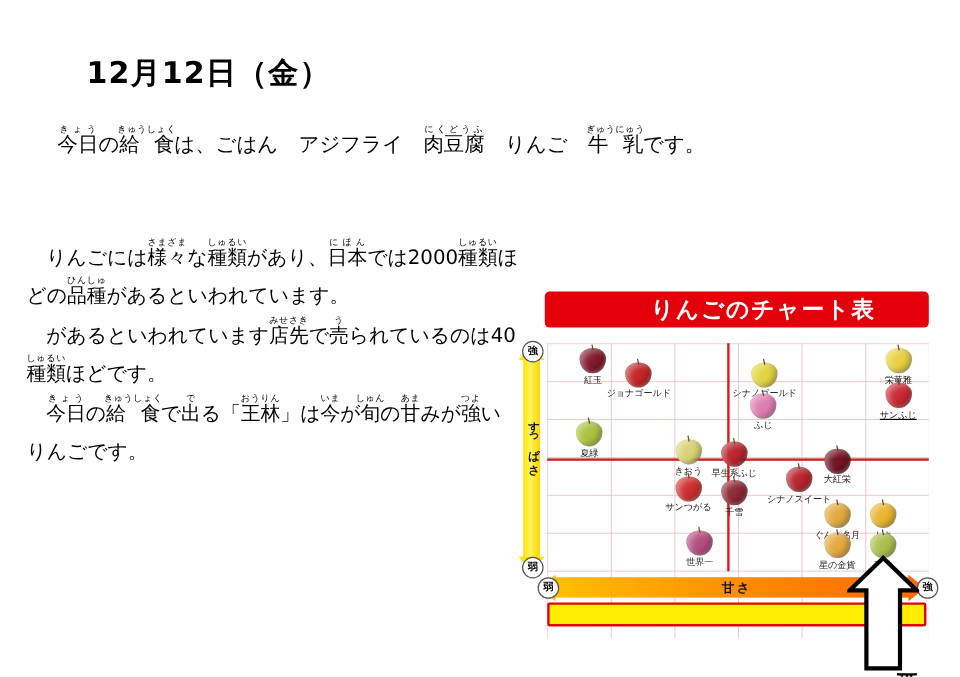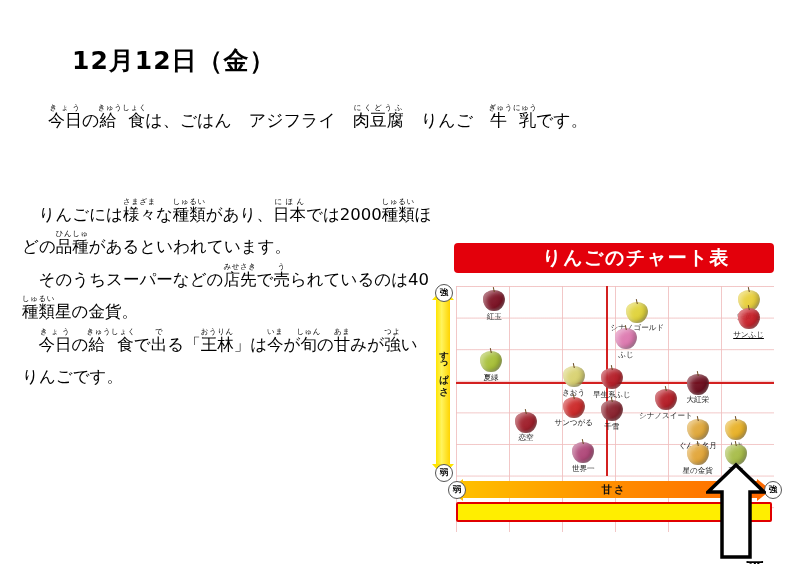--- a/index.html
+++ b/index.html
@@ -335,21 +335,21 @@
 
   <div class="menu-line">
     <ruby><span>今日</span><rt>きょう</rt></ruby><span>の</span><ruby><span>給 食</span><rt>きゅうしょく</rt></ruby><span>は、ごはん　アジフライ　</span><ruby><span>肉豆腐</span><rt>にくどうふ</rt></ruby><span>　りんご　</span><ruby><span>牛 乳</span><rt>ぎゅうにゅう</rt></ruby><span>です。</span>
   </div>
 
   <div class="para p1">
     <span class="indent"></span><span>りんごには</span><ruby><span>様々</span><rt>さまざま</rt></ruby><span>な</span><ruby><span>種類</span><rt>しゅるい</rt></ruby><span>があり、</span><ruby><span>日本</span><rt>にほん</rt></ruby><span>では2000</span><ruby><span>種類</span><rt>しゅるい</rt></ruby><span>ほどの</span><ruby><span>品種</span><rt>ひんしゅ</rt></ruby><span>があるといわれています。</span>
   </div>
 
   <div class="para p2">
-    <span class="indent"></span><span>そのうちスーパーなどの</span><ruby><span>店先</span><rt>みせさき</rt></ruby><span>で</span><ruby><span>売</span><rt>う</rt></ruby><span>られているのは40</span><ruby><span>種類</span><rt>しゅるい</rt></ruby><span>星の金貨。</span>
+    <span class="indent"></span><span>があるといわれています</span><ruby><span>店先</span><rt>みせさき</rt></ruby><span>で</span><ruby><span>売</span><rt>う</rt></ruby><span>られているのは40</span><ruby><span>種類</span><rt>しゅるい</rt></ruby><span>ほどです。</span>
   </div>
 
   <div class="para p3">
     <span class="indent"></span><ruby><span>今日</span><rt>きょう</rt></ruby><span>の</span><ruby><span>給 食</span><rt>きゅうしょく</rt></ruby><span>で</span><ruby><span>出</span><rt>で</rt></ruby><span>る「</span><ruby><span>王林</span><rt>おうりん</rt></ruby><span>」は</span><ruby><span>今</span><rt>いま</rt></ruby><span>が</span><ruby><span>旬</span><rt>しゅん</rt></ruby><span>の</span><ruby><span>甘</span><rt>あま</rt></ruby><span>みが</span><ruby><span>強</span><rt>つよ</rt></ruby><span>いりんごです。</span>
   </div>
 
   <div id="chart-panel">
 
     <div class="chart-title-bar">
       <span>りんごのチャート表</span>
@@ -362,41 +362,45 @@
       <div class="badge badge-bottom">弱</div>
     </div>
 
     <div class="plot" id="plot-area">
       <div class="cross-v"></div>
       <div class="cross-h"></div>
     <div class="apple" style="left: 38.16px; top: 4.2px;">
           <div class="fruit" style="background: radial-gradient(circle at 34% 30%, rgba(125, 20, 38, 0.933), rgb(125, 20, 38) 58%, rgba(0, 0, 0, 0.35) 100%);"></div>
           <div class="nm">紅玉</div>
         </div>
+        <div class="apple" style="left: 76.32px; top: 15.6px;">
+          <div class="fruit" style="background: radial-gradient(circle at 34% 30%, rgba(192, 32, 32, 0.933), rgb(192, 32, 32) 58%, rgba(0, 0, 0, 0.35) 100%);"></div>
+          <div class="nm">ジョナゴールド</div>
+        </div>
         <div class="apple" style="left: 34.98px; top: 65px;">
           <div class="fruit" style="background: radial-gradient(circle at 34% 30%, rgba(168, 192, 58, 0.933), rgb(168, 192, 58) 58%, rgba(0, 0, 0, 0.35) 100%);"></div>
           <div class="nm">夏緑</div>
         </div>
         <div class="apple" style="left: 117.66px; top: 80.2px; text-align: center;">
           <div class="fruit" style="background: radial-gradient(circle at 34% 30%, rgba(217, 210, 114, 0.933), rgb(217, 210, 114) 58%, rgba(0, 0, 0, 0.35) 100%);"></div>
           <div class="nm">きおう</div>
         </div>
         <div class="apple" style="left: 181.26px; top: 15.6px;">
           <div class="fruit" style="background: radial-gradient(circle at 34% 30%, rgba(224, 211, 60, 0.933), rgb(224, 211, 60) 58%, rgba(0, 0, 0, 0.35) 100%);"></div>
           <div class="nm">シナノゴールド</div>
         </div>
-        <div class="apple" style="left: 170px; top: 42.2px;">
+        <div class="apple" style="left: 180px; top: 42.2px;">
           <div class="fruit" style="background: radial-gradient(circle at 34% 30%, rgba(221, 122, 176, 0.933), rgb(221, 122, 176) 58%, rgba(0, 0, 0, 0.35) 100%);"></div>
           <div class="nm">ふじ</div>
         </div>
         <div class="apple" style="left: 292.56px; top: 4.2px;">
           <div class="fruit" style="background: radial-gradient(circle at 34% 30%, rgba(232, 207, 60, 0.933), rgb(232, 207, 60) 58%, rgba(0, 0, 0, 0.35) 100%);"></div>
           <div class="nm">栄黄雅</div>
         </div>
-        <div class="apple" style="left: 292.56px; top: 22px; text-decoration: underline;">
+        <div class="apple" style="left: 292.56px; top: 33px; text-decoration: underline;">
           <div class="fruit" style="background: radial-gradient(circle at 34% 30%, rgba(200, 35, 44, 0.933), rgb(200, 35, 44) 58%, rgba(0, 0, 0, 0.35) 100%);"></div>
           <div class="nm">サンふじ</div>
         </div>
         <div class="apple" style="left: 155.82px; top: 82.1px;">
           <div class="fruit" style="background: radial-gradient(circle at 34% 30%, rgba(181, 32, 42, 0.933), rgb(181, 32, 42) 58%, rgba(0, 0, 0, 0.35) 100%);"></div>
           <div class="nm">早生系ふじ</div>
         </div>
         <div class="apple" style="left: 241.68px; top: 87.8px;">
           <div class="fruit" style="background: radial-gradient(circle at 34% 30%, rgba(110, 16, 32, 0.933), rgb(110, 16, 32) 58%, rgba(0, 0, 0, 0.35) 100%);"></div>
           <div class="nm">大紅栄</div>
@@ -405,24 +409,20 @@
           <div class="fruit" style="background: radial-gradient(circle at 34% 30%, rgba(181, 31, 40, 0.933), rgb(181, 31, 40) 58%, rgba(0, 0, 0, 0.35) 100%);"></div>
           <div class="nm">シナノスイート</div>
         </div>
         <div class="apple" style="left: 155.82px; top: 114.4px;">
           <div class="fruit" style="background: radial-gradient(circle at 34% 30%, rgba(138, 36, 48, 0.933), rgb(138, 36, 48) 58%, rgba(0, 0, 0, 0.35) 100%);"></div>
           <div class="nm">千雪</div>
         </div>
         <div class="apple" style="left: 117.66px; top: 110.6px;">
           <div class="fruit" style="background: radial-gradient(circle at 34% 30%, rgba(204, 42, 42, 0.933), rgb(204, 42, 42) 58%, rgba(0, 0, 0, 0.35) 100%);"></div>
           <div class="nm">サンつがる</div>
-        </div>
-        <div class="apple" style="left: 69.96px; top: 125.8px;">
-          <div class="fruit" style="background: radial-gradient(circle at 34% 30%, rgba(160, 32, 44, 0.933), rgb(160, 32, 44) 58%, rgba(0, 0, 0, 0.35) 100%);"></div>
-          <div class="nm">恋空</div>
         </div>
         <div class="apple" style="left: 241.68px; top: 133.4px;">
           <div class="fruit" style="background: radial-gradient(circle at 34% 30%, rgba(224, 168, 60, 0.933), rgb(224, 168, 60) 58%, rgba(0, 0, 0, 0.35) 100%);"></div>
           <div class="nm">ぐんま名月</div>
         </div>
         <div class="apple" style="left: 279.84px; top: 133.4px;">
           <div class="fruit" style="background: radial-gradient(circle at 34% 30%, rgba(232, 178, 42, 0.933), rgb(232, 178, 42) 58%, rgba(0, 0, 0, 0.35) 100%);"></div>
           <div class="nm">トキ</div>
         </div>
         <div class="apple" style="left: 127.2px; top: 156.2px;">

